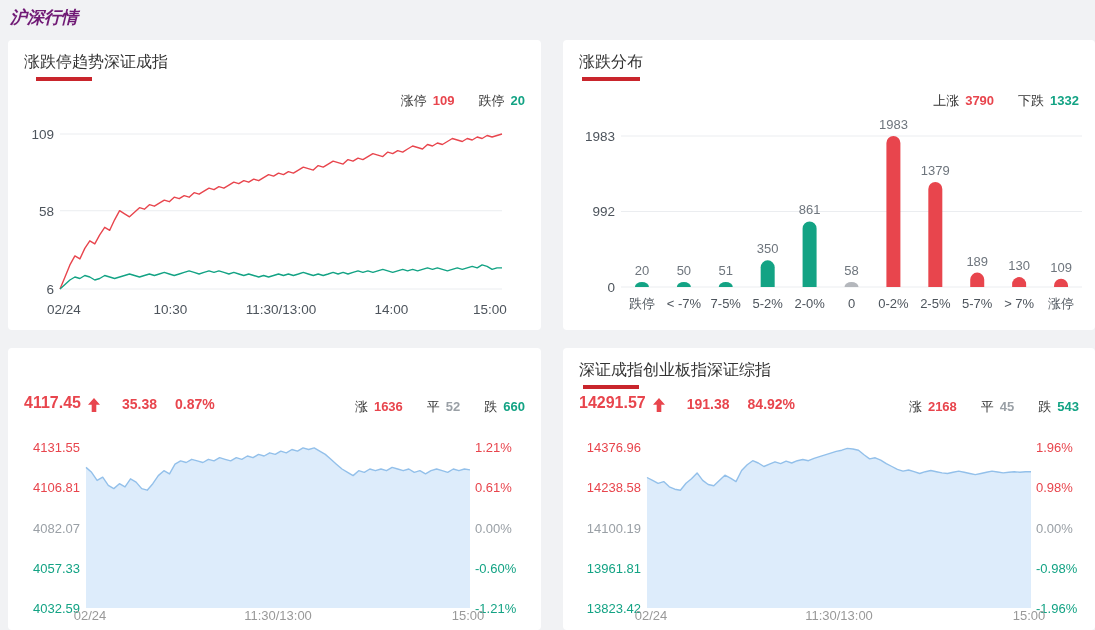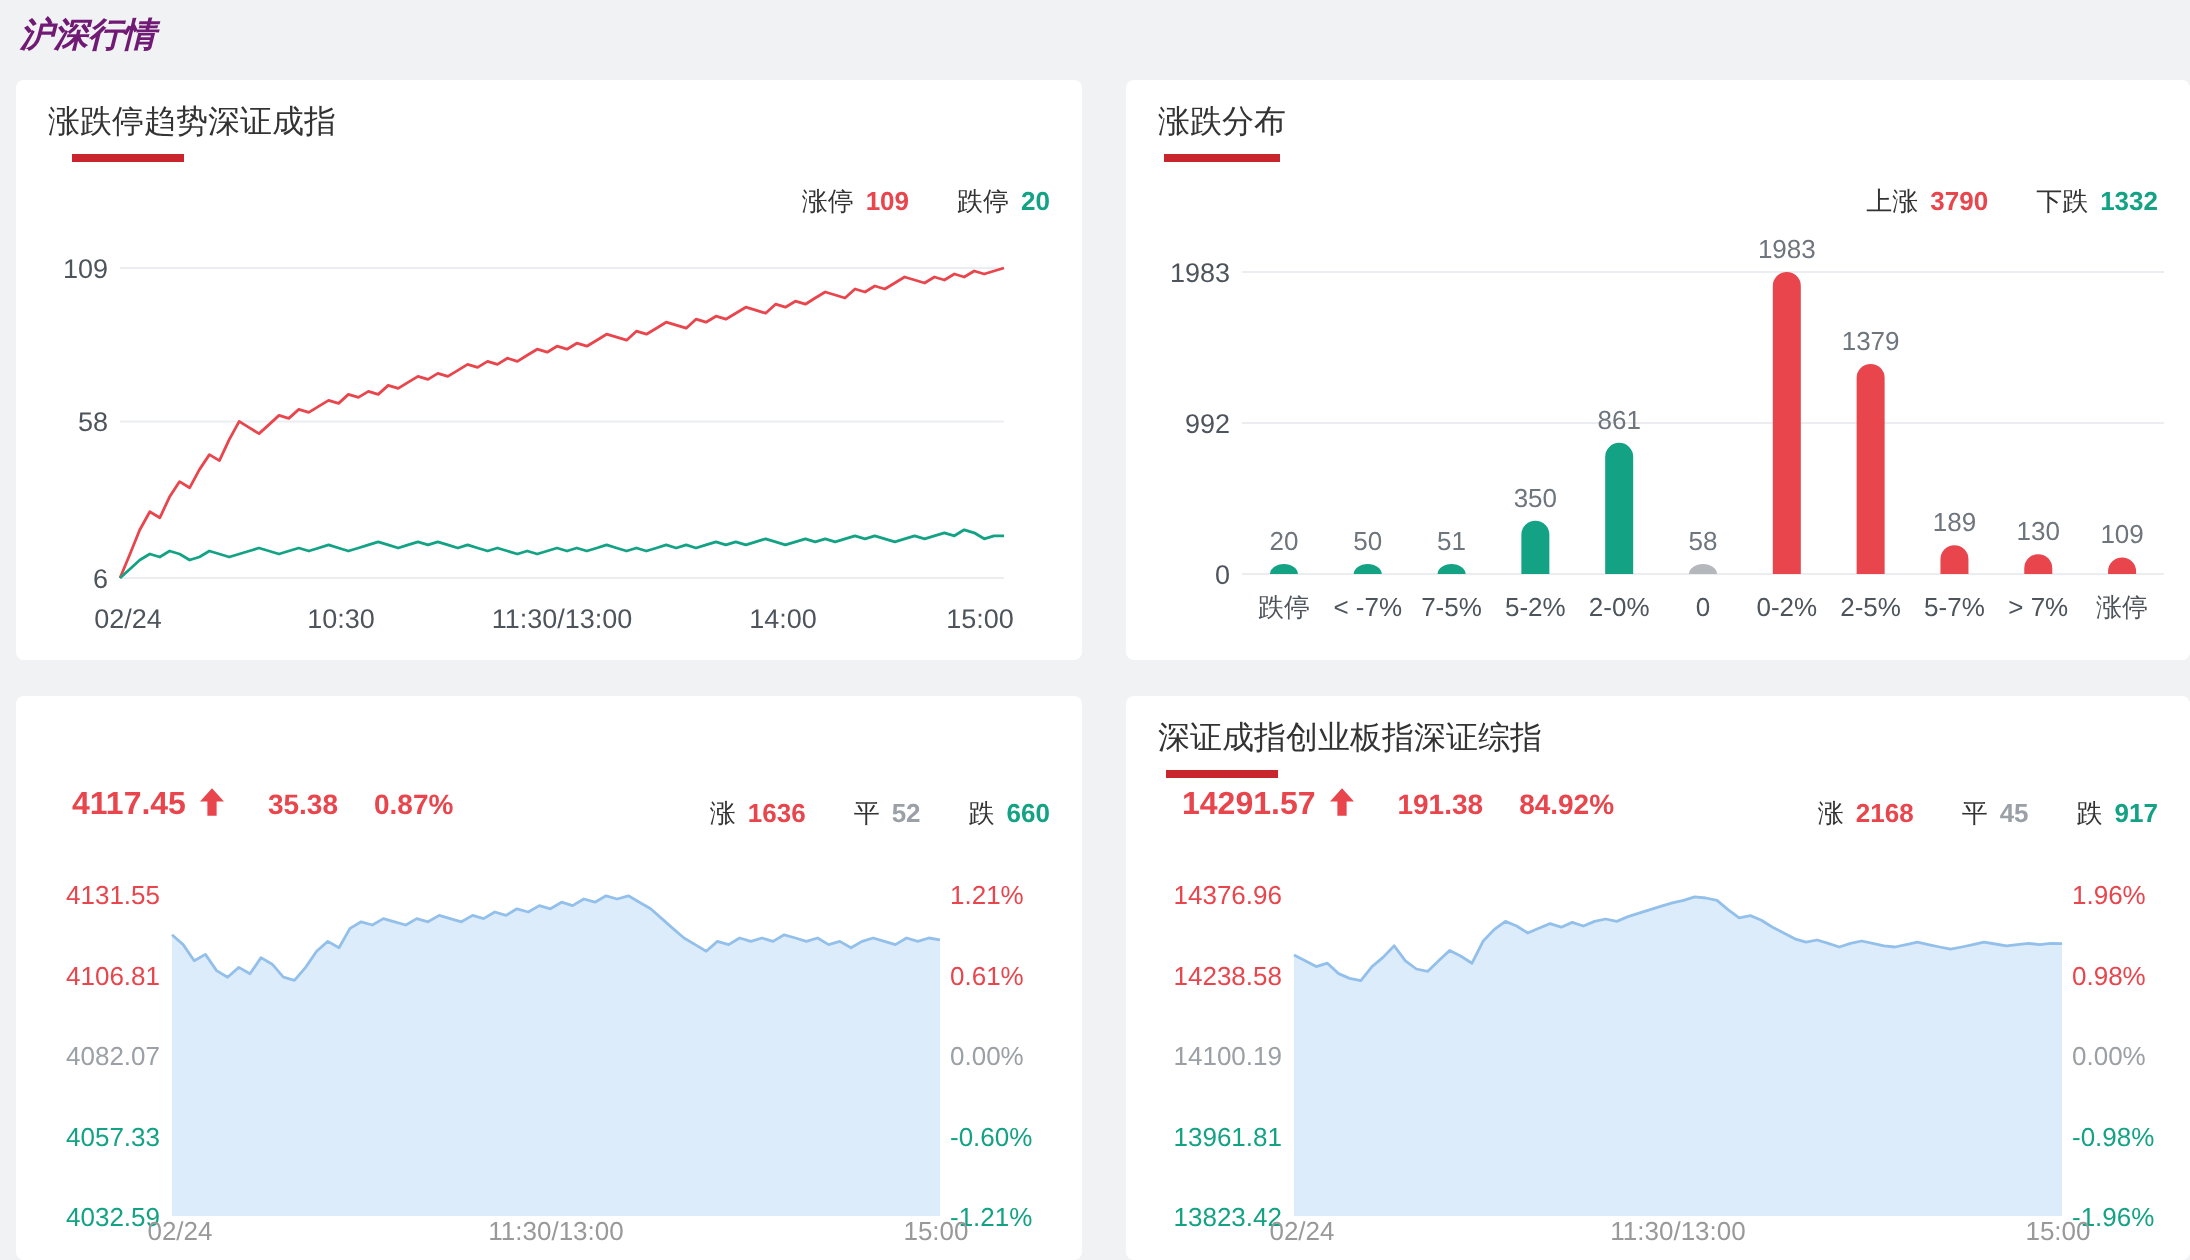--- a/index.html
+++ b/index.html
@@ -23,21 +23,21 @@
   .tab.active .ul{visibility:visible}
 
   .stats{position:absolute;right:16px;top:52px;display:flex;gap:24px;font-size:13px;z-index:2;align-items:baseline}
   .stat{display:flex;gap:6px;align-items:baseline}
   .s-label{color:#333}
   .s-val{font-weight:bold}
   .red{color:var(--red)}
   .green{color:var(--green)}
   .gray{color:var(--neutral)}
 
-  .quote{position:absolute;left:28px;top:46px;display:flex;align-items:flex-start;z-index:2}
+  .quote{position:absolute;left:16px;top:46px;display:flex;align-items:flex-end;z-index:2}
   .price{font-size:16px;font-weight:bold;color:var(--red)}
   .arrow{margin-left:7px;display:inline-flex}
   .chg{font-size:14px;font-weight:bold;color:var(--red);margin-left:22px}
   .pct{font-size:14px;font-weight:bold;color:var(--red);margin-left:18px}
   .idx-stats{top:50px}
 
   svg.chart{position:absolute;left:0;top:0;z-index:1;font-family:inherit}
 </style>
 </head>
 <body style="--red: #e8454d; --green: #13a384; --gray: #b4b7bc; --neutral: #9aa0a6; --axis: #4d545c; --muted: #6e757d; --light_axis: #999999; --grid: #ebedf0; --underline: #c9252c; --blue_line: #93c0ea; --blue_fill: #ddecfb;">
@@ -215,21 +215,21 @@
     <div class="stat">
       <span class="s-label">涨</span>
       <span class="s-val red">2168</span>
     </div>
     <div class="stat">
       <span class="s-label">平</span>
       <span class="s-val gray">45</span>
     </div>
     <div class="stat">
       <span class="s-label">跌</span>
-      <span class="s-val green">917</span>
+      <span class="s-val green">543</span>
     </div>
   </div>
   <svg class="chart" id="chart-sz" width="532" height="282">
       <path d="M84.0,129.5 L89.6,132.4 L95.1,135.3 L100.7,133.6 L106.3,138.8 L111.8,141.2 L117.4,142.3 L123.0,135.3 L128.5,130.7 L134.1,124.9 L139.7,132.4 L145.2,136.5 L150.8,137.7 L156.3,132.4 L161.9,127.2 L167.5,130.1 L173.0,133.6 L178.6,122.5 L184.2,116.7 L189.7,112.7 L195.3,115.0 L200.9,118.5 L206.4,116.1 L212.0,113.8 L217.6,115.6 L223.1,113.2 L228.7,115.0 L234.3,112.7 L239.8,111.5 L245.4,112.7 L251.0,110.3 L256.5,108.6 L262.1,106.8 L267.7,105.1 L273.2,103.4 L278.8,102.2 L284.3,100.4 L289.9,101.0 L295.5,102.2 L301.0,106.8 L306.6,110.9 L312.2,109.8 L317.7,112.1 L323.3,115.6 L328.9,118.5 L334.4,121.4 L340.0,123.1 L345.6,122.0 L351.1,123.7 L356.7,125.5 L362.3,123.7 L367.8,122.5 L373.4,123.7 L379.0,124.9 L384.5,125.5 L390.1,124.3 L395.7,123.1 L401.2,124.3 L406.8,125.5 L412.3,126.6 L417.9,125.5 L423.5,124.3 L429.0,123.1 L434.6,124.0 L440.2,124.9 L445.7,124.3 L451.3,123.7 L456.9,124.3 L462.4,123.7 L468.0,123.8 L468,260 L84,260 Z" fill="#ddecfb" stroke="none"></path>
       <path d="M84.0,129.5 L89.6,132.4 L95.1,135.3 L100.7,133.6 L106.3,138.8 L111.8,141.2 L117.4,142.3 L123.0,135.3 L128.5,130.7 L134.1,124.9 L139.7,132.4 L145.2,136.5 L150.8,137.7 L156.3,132.4 L161.9,127.2 L167.5,130.1 L173.0,133.6 L178.6,122.5 L184.2,116.7 L189.7,112.7 L195.3,115.0 L200.9,118.5 L206.4,116.1 L212.0,113.8 L217.6,115.6 L223.1,113.2 L228.7,115.0 L234.3,112.7 L239.8,111.5 L245.4,112.7 L251.0,110.3 L256.5,108.6 L262.1,106.8 L267.7,105.1 L273.2,103.4 L278.8,102.2 L284.3,100.4 L289.9,101.0 L295.5,102.2 L301.0,106.8 L306.6,110.9 L312.2,109.8 L317.7,112.1 L323.3,115.6 L328.9,118.5 L334.4,121.4 L340.0,123.1 L345.6,122.0 L351.1,123.7 L356.7,125.5 L362.3,123.7 L367.8,122.5 L373.4,123.7 L379.0,124.9 L384.5,125.5 L390.1,124.3 L395.7,123.1 L401.2,124.3 L406.8,125.5 L412.3,126.6 L417.9,125.5 L423.5,124.3 L429.0,123.1 L434.6,124.0 L440.2,124.9 L445.7,124.3 L451.3,123.7 L456.9,124.3 L462.4,123.7 L468.0,123.8" fill="none" stroke="#93c0ea" stroke-width="1.4" stroke-linejoin="round"></path>
       <text x="78" y="104" text-anchor="end" font-size="13" fill="#e8454d">14376.96</text>
       <text x="473" y="104" text-anchor="start" font-size="13" fill="#e8454d">1.96%</text>
       <text x="78" y="144.25" text-anchor="end" font-size="13" fill="#e8454d">14238.58</text>
       <text x="473" y="144.25" text-anchor="start" font-size="13" fill="#e8454d">0.98%</text>
       <text x="78" y="184.5" text-anchor="end" font-size="13" fill="#9aa0a6">14100.19</text>

